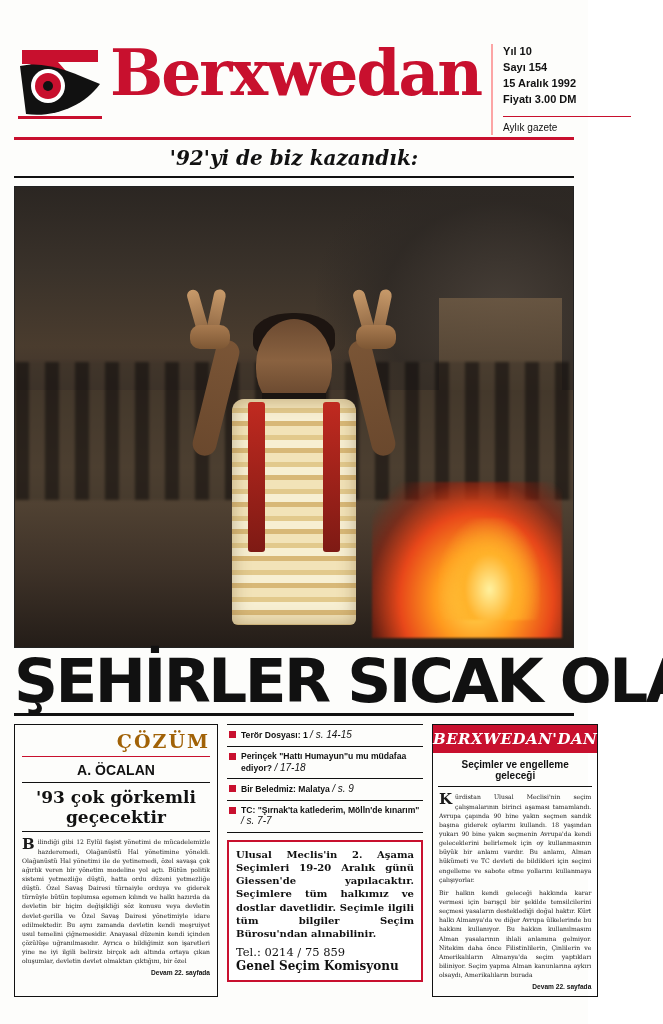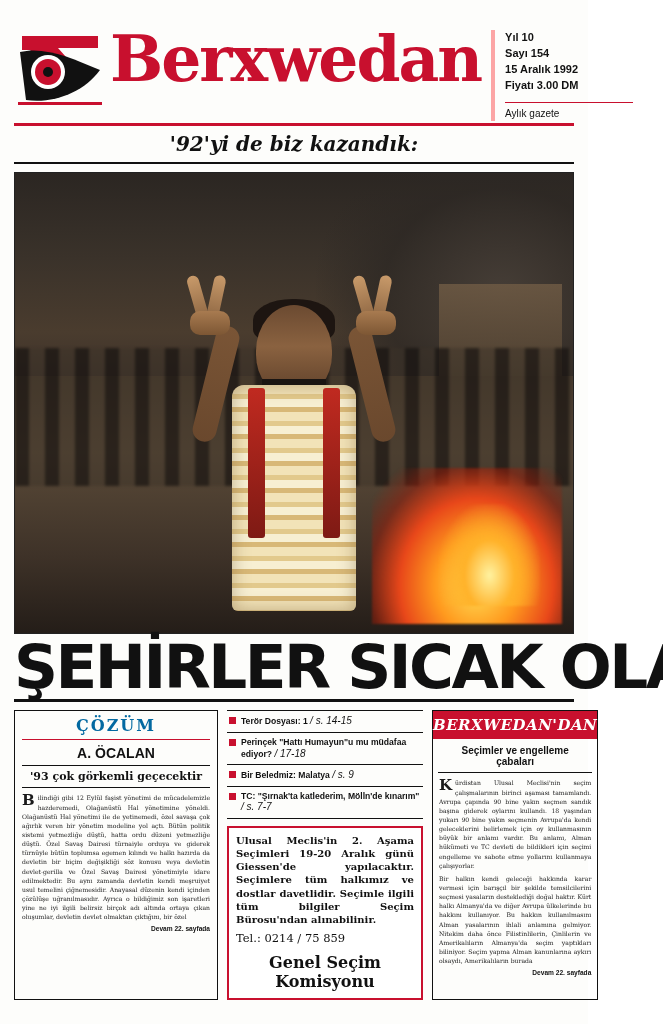--- a/index.html
+++ b/index.html
@@ -8,21 +8,21 @@
     background:#ffffff;
     font-family:"Liberation Sans", sans-serif;
     color:#111;
     overflow:hidden;
   }
   .page{
     position:relative;
     width:588px;height:1024px;
     background:#fdfdfb;
     box-sizing:border-box;
-    padding:4px 14px;
+    padding:18px 14px;
   }
 
   
   .masthead{
     position:relative;
     display:flex;
     align-items:flex-start;
     padding-top:26px;
     border-bottom:3px solid #c8102e;
     padding-bottom:2px;
@@ -53,21 +53,21 @@
   .paper-sub{
     font-family:"Liberation Sans", sans-serif;
     font-weight:bold;
     font-size:10.5px;
     letter-spacing:0.4px;
     margin-top:5px;
     color:#111;
   }
   .issue-box{
     flex:0 0 128px;
-    border-left:4px solid #fca5a5;
+    border-left:2px solid #fca5a5;
     padding-left:10px;
     margin-left:6px;
     font-size:11px;
     line-height:1.45;
     font-weight:bold;
     color:#111;
     min-height:74px;
   }
   .issue-box .monthly{
     font-weight:normal;
@@ -231,40 +231,40 @@
     margin-top:8px;
   }
   .col{
     box-sizing:border-box;
   }
   .col.left{flex:0 0 204px;border:1px solid #111;padding:5px 7px 6px 7px;}
   .col.mid{flex:0 0 196px;}
   .col.right{flex:1 1 auto;border:1px solid #111;padding:0 0 6px 0;}
 
   .cozum-title{
-    text-align:center;
-    color:#0369a1;
-    font-family:"DejaVu Serif", serif;
-    font-weight:bold;
-    font-size:16px;
+    text-align:right;
+    color:#a16207;
+    font-family:"DejaVu Serif", serif;
+    font-weight:bold;
+    font-size:19px;
     letter-spacing:2px;
     border-bottom:1px solid #c8102e;
     padding-bottom:4px;
   }
   .cozum-author{
     text-align:center;
     font-size:14px;
     font-weight:bold;
     padding:5px 0 4px 0;
   }
   .cozum-sub{
     text-align:center;
     font-family:"DejaVu Serif", serif;
     font-weight:bold;
-    font-size:11px;
+    font-size:17px;
     border-top:1px solid #111;
     border-bottom:1px solid #111;
     padding:4px 0;
     margin-bottom:5px;
   }
   .body-text{
     font-family:"DejaVu Serif", serif;
     font-size:6.1px;
     line-height:1.5;
     text-align:justify;
@@ -322,23 +322,23 @@
   }
   .notice-tel{
     font-family:"DejaVu Serif", serif;
     font-weight:normal;
     font-size:11.5px;
     margin-top:5px;
   }
   .notice-sign{
     font-family:"DejaVu Serif", serif;
     font-weight:bold;
-    font-size:16px;
-    text-align:center;
-    margin-top:8px;
+    font-size:12px;
+    text-align:left;
+    margin-top:0;
   }
 
   
   .bxd-head{
     background:#c8102e;
     color:#fff;
     font-family:"DejaVu Serif", serif;
     font-style:italic;
     font-weight:bold;
     font-size:15px;
@@ -474,21 +474,21 @@
 
       <div class="notice">
         <div class="notice-body">Ulusal Meclis'in 2. Aşama Seçimleri 19-20 Aralık günü Giessen'de yapılacaktır. Seçimlere tüm halkımız ve dostlar davetlidir. Seçimle ilgili tüm bilgiler Seçim Bürosu'ndan alınabilinir.</div>
         <div class="notice-tel">Tel.: 0214 / 75 859</div>
         <div class="notice-sign">Genel Seçim Komisyonu</div>
       </div>
     </div>
 
     <div class="col right">
       <div class="bxd-head">BERXWEDAN'DAN</div>
-      <div class="bxd-sub">Seçimler ve engelleme çabaları</div>
+      <div class="bxd-sub">Seçimler ve engelleme geleceği</div>
       <div class="bxd-body">
         <div class="body-text">
           <span class="dropcap">K</span><span>ürdistan Ulusal Meclisi'nin seçim çalışmalarının birinci aşaması tamamlandı. Avrupa çapında 90 bine yakın seçmen sandık başına giderek oylarını kullandı. 18 yaşından yukarı 90 bine yakın seçmenin Avrupa'da kendi geleceklerini belirlemek için oy kullanmasının büyük bir anlamı vardır. Bu anlamı, Alman hükümeti ve TC devleti de bildikleri için seçimi engelleme ve sabote etme yollarını kullanmaya çalışıyorlar.</span>
         </div>
         <div class="body-text" style="margin-top:4px;">Bir halkın kendi geleceği hakkında karar vermesi için barışçıl bir şekilde temsilcilerini seçmesi yasaların desteklediği doğal haktır. Kürt halkı Almanya'da ve diğer Avrupa ülkelerinde bu hakkını kullanıyor. Bu hakkın kullanılmasını Alman yasalarının ihlali anlamına gelmiyor. Nitekim daha önce Filistinlilerin, Çinlilerin ve Amerikalıların Almanya'da seçim yaptıkları biliniyor. Seçim yapma Alman kanunlarına aykırı olsaydı, Amerikalıların burada</div>
         <div class="cont">Devam 22. sayfada</div>
       </div>
     </div>
 
   </div>

